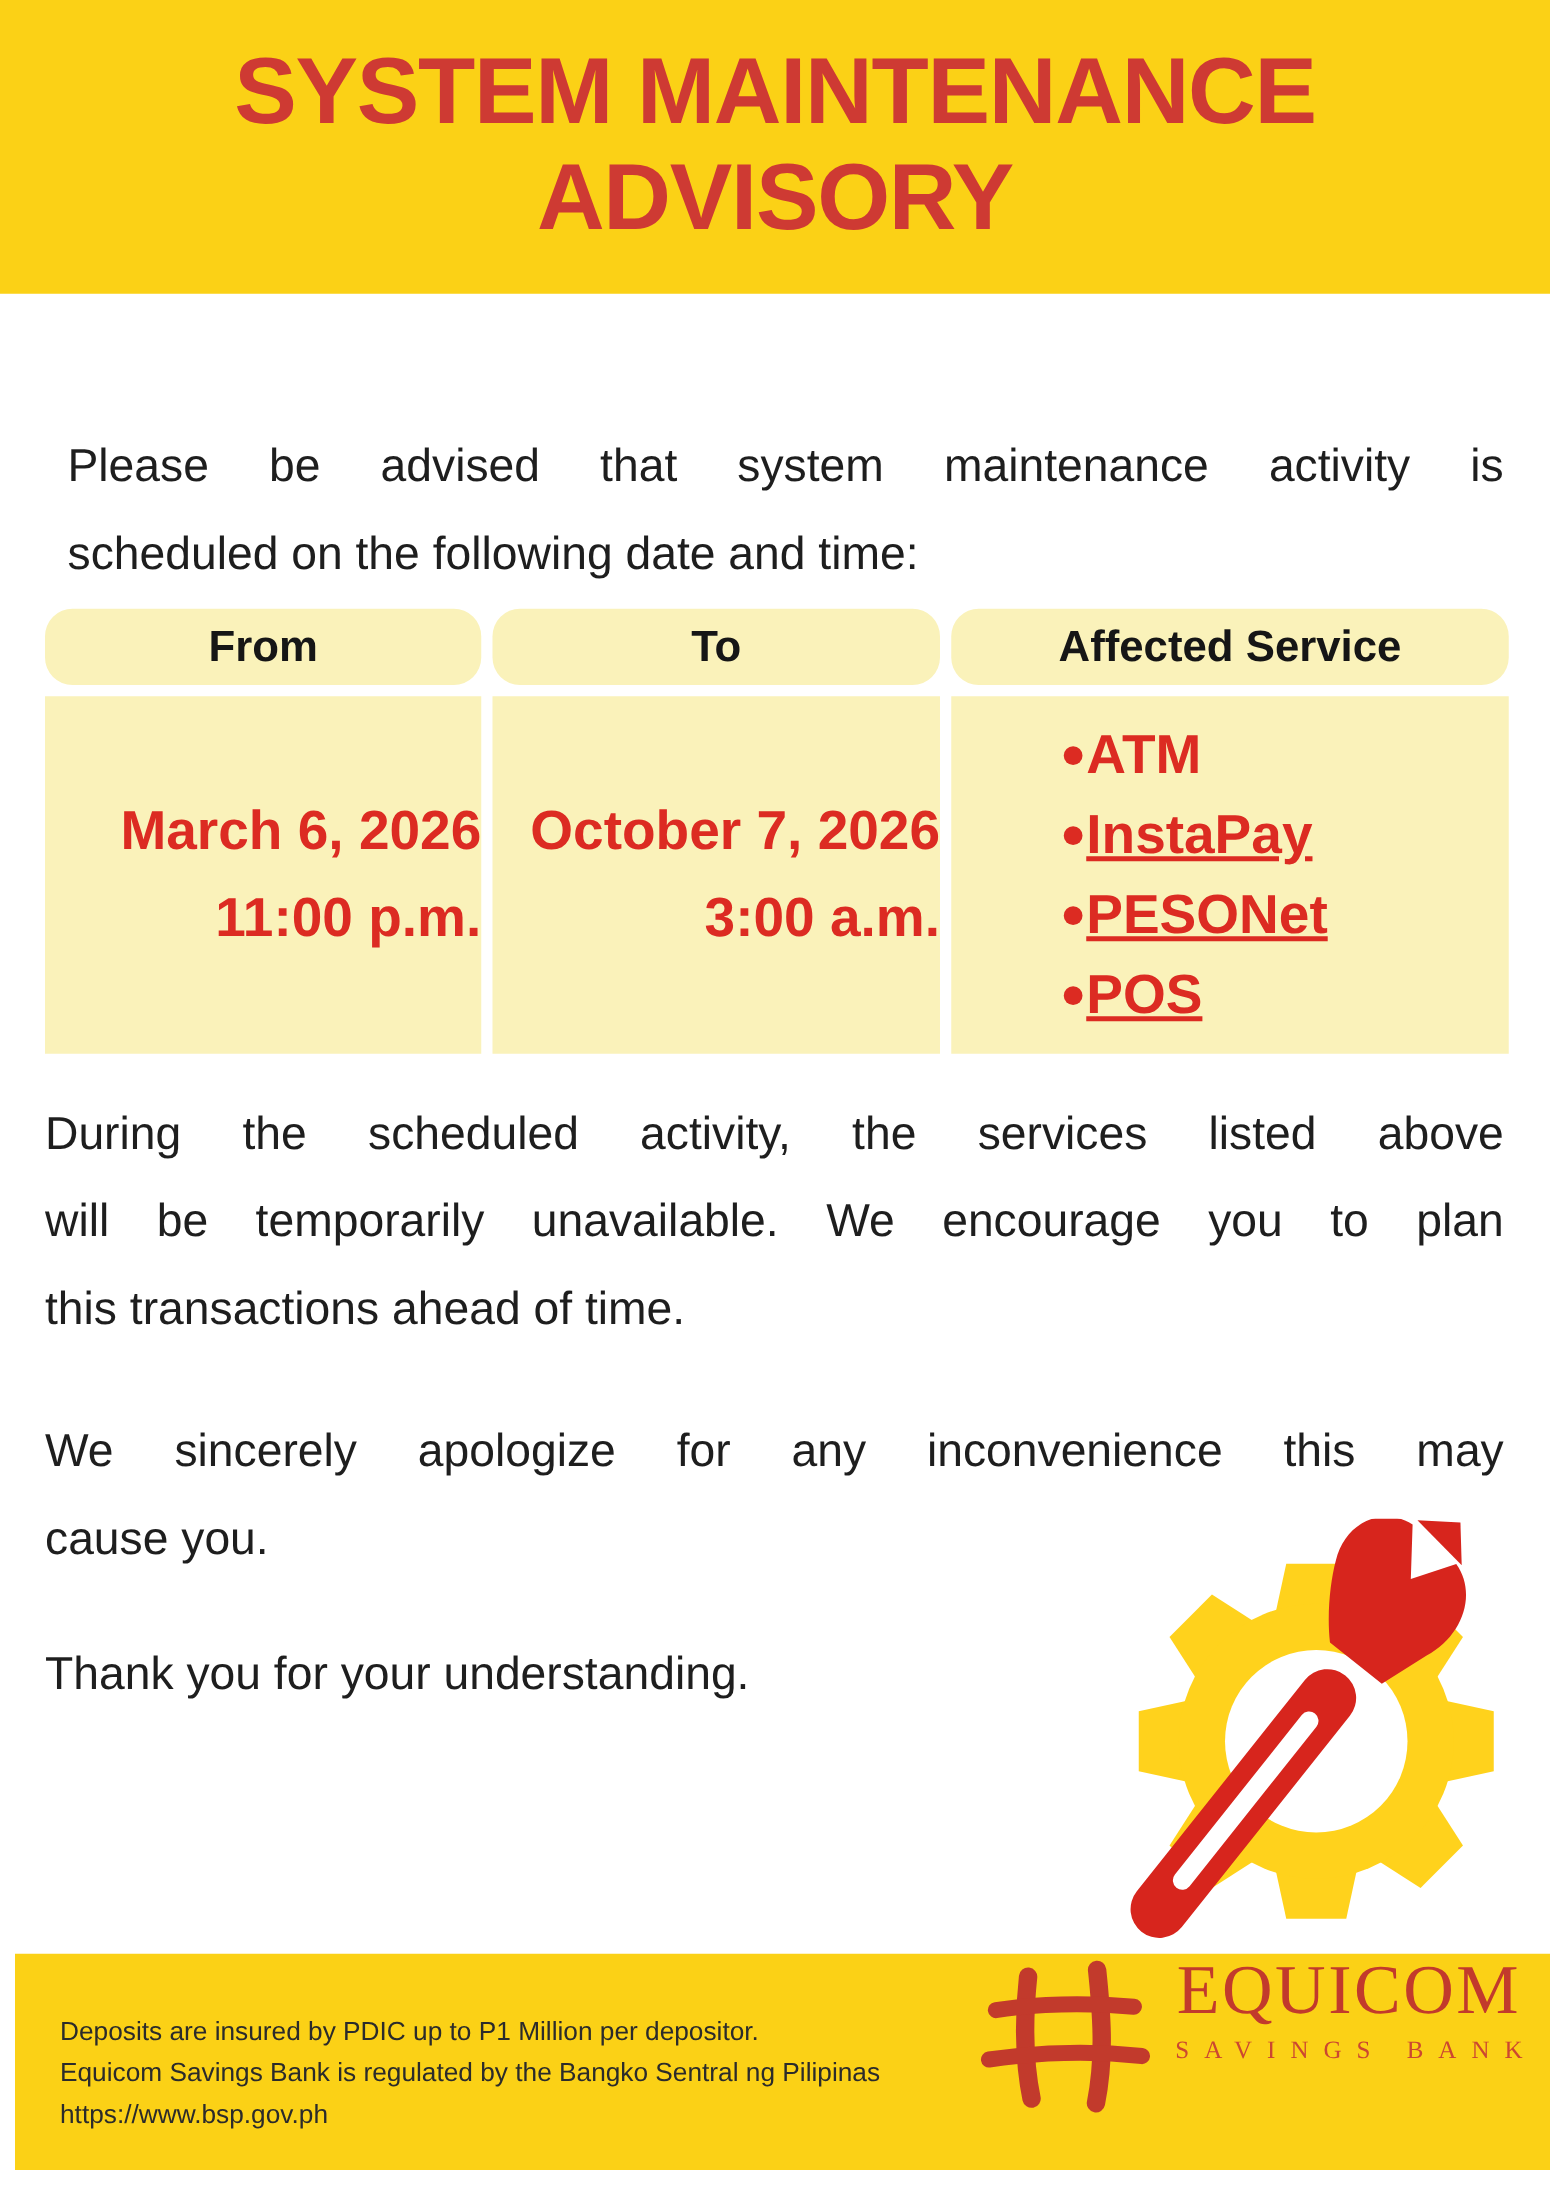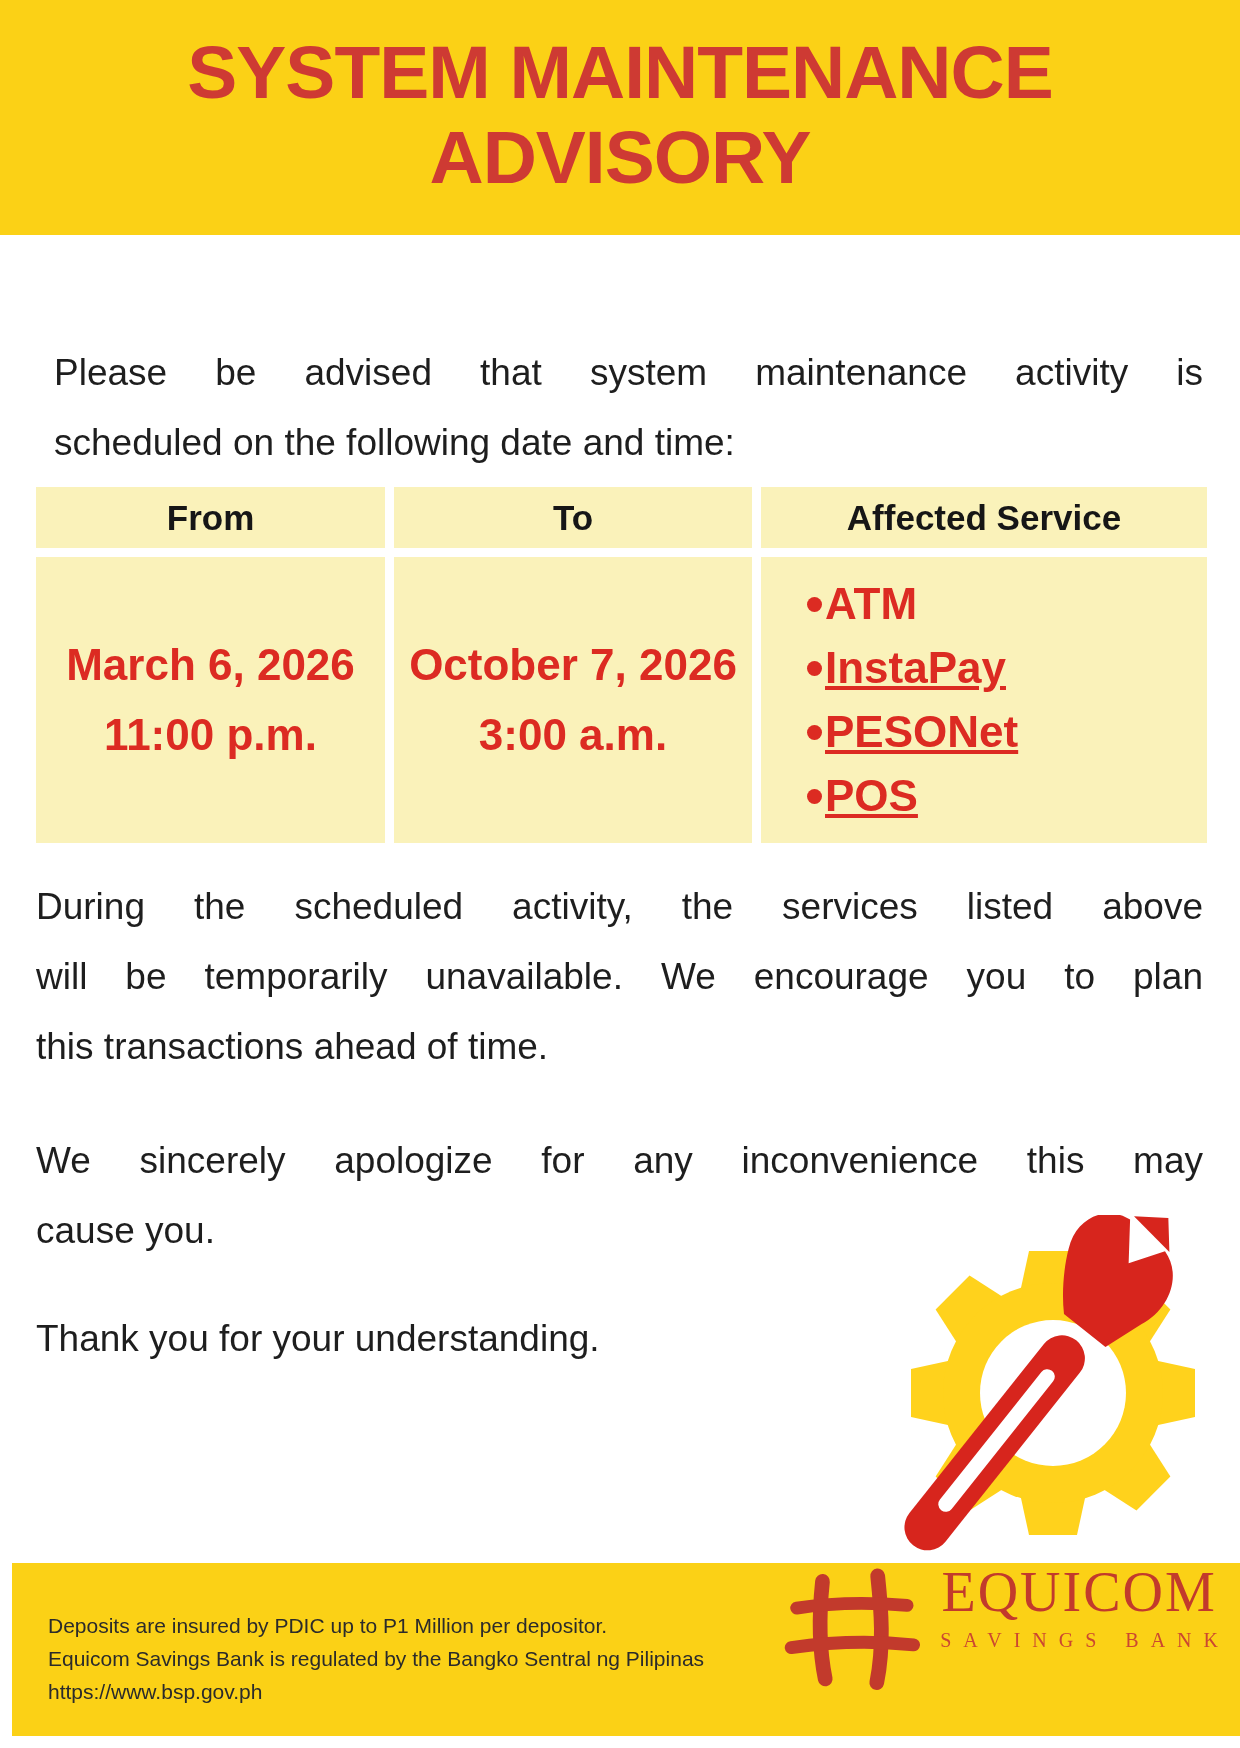--- a/index.html
+++ b/index.html
@@ -35,29 +35,29 @@
   .thanks{top:1304px;}
 
   
   .sched{position:absolute;left:36px;top:487px;width:1171px;}
   .row{display:flex;gap:9px;}
   .cell{background:var(--cell-yellow);}
   .c1{width:349px;}
   .c2{width:358px;}
   .c3{flex:1;}
   .head-row .cell{height:61px;display:flex;align-items:center;justify-content:center;
-    font-size:35px;font-weight:700;color:#161616;}
+    font-size:35px;font-weight:700;color:#161616;border-radius:22px;}
   .body-row{margin-top:9px;}
   .body-row .cell{height:286px;}
-  .datecell{display:flex;flex-direction:column;align-items:center;justify-content:center;
+  .datecell{display:flex;flex-direction:column;align-items:flex-end;justify-content:center;
     color:var(--accent-red);font-size:44px;font-weight:700;line-height:70px;}
   .services{display:flex;align-items:center;height:100%;}
   .services ul{list-style:none;width:100%;}
   .services li{position:relative;padding-left:64px;color:var(--accent-red);
-    font-size:44px;font-weight:700;line-height:48px;}
+    font-size:44px;font-weight:700;line-height:48px;margin-left:44px;}
   .services li + li{margin-top:16px;text-decoration:underline;}
   .services li .dot{position:absolute;left:46px;top:17px;width:15px;height:15px;
     border-radius:50%;background:var(--accent-red);}
 
   
   .illus{position:absolute;left:800px;top:1215px;width:440px;height:340px;}
 
   
   .band-bottom{position:absolute;left:12px;top:1563px;width:1240px;height:185px;
     background:var(--band-yellow);}

